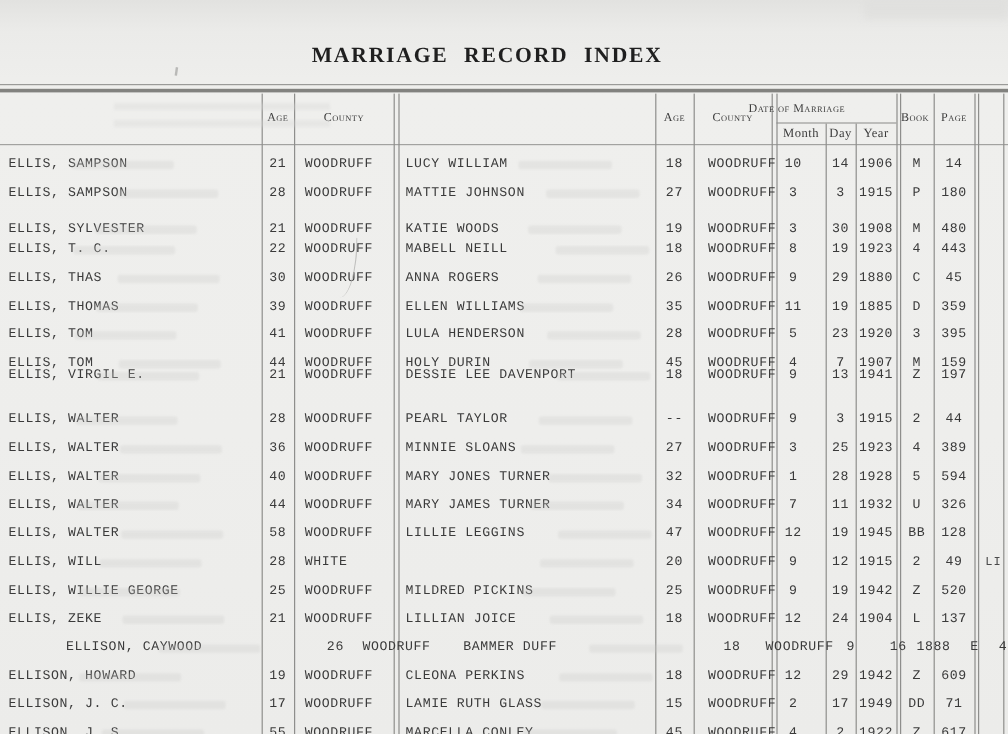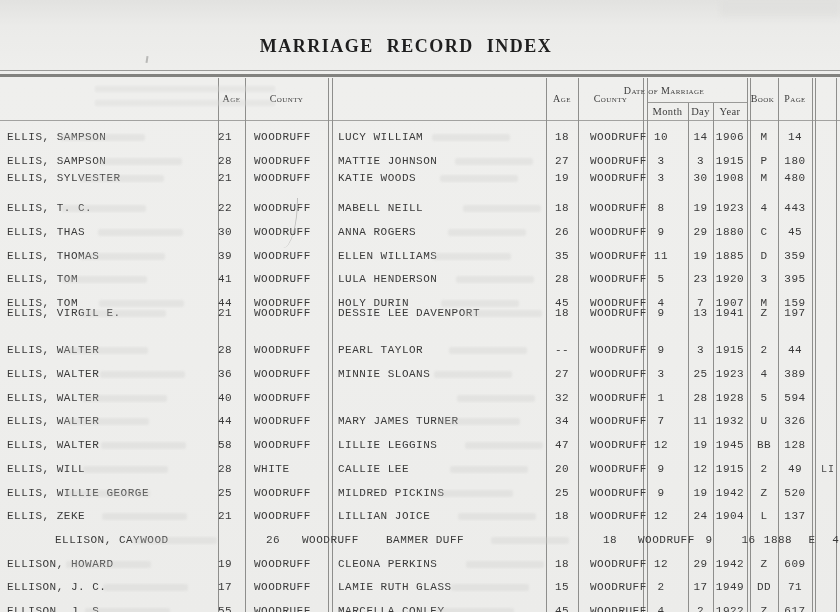--- a/index.html
+++ b/index.html
@@ -38,21 +38,21 @@
   
   .rows{position:absolute;top:0;left:0;width:840px;height:612px;}
   .row{position:absolute;left:0;width:840px;height:24px;}
   .cell{
     position:absolute;top:5px;
     font-family:"Liberation Mono",monospace;
     font-size:11px;letter-spacing:0.5px;color:#3a3a3a;
     white-space:nowrap;line-height:1;
   }
   .c-name{left:7px;width:206px;}
-  .c-age1{left:218px;width:27px;text-align:left;}
+  .c-age1{left:218px;width:27px;text-align:center;}
   .c-cty1{left:254px;width:72px;}
   .c-spouse{left:338px;width:206px;}
   .c-age2{left:546px;width:32px;text-align:center;}
   .c-cty2{left:590px;width:52px;}
   .c-mo{left:647px;width:28px;text-align:center;}
   .c-day{left:688px;width:25px;text-align:center;}
   .c-yr{left:713px;width:34px;text-align:center;}
   .c-bk{left:750px;width:28px;text-align:center;}
   .c-pg{left:778px;width:34px;text-align:center;}
   
@@ -150,21 +150,21 @@
         <span class="cell c-age2">27</span>
         <span class="cell c-cty2">WOODRUFF</span>
         <span class="cell c-mo">3</span>
         <span class="cell c-day">3</span>
         <span class="cell c-yr">1915</span>
         <span class="cell c-bk">P</span>
         <span class="cell c-pg">180</span>
         <span class="ghost" style="left: 97px; top: 7px; width: 85px;"></span>
         <span class="ghost" style="left: 455px; top: 7px; width: 78px;"></span>
       </div>
-      <div class="row" style="top: 168px;">
+      <div class="row" style="top: 181px;">
         <span class="cell c-name">ELLIS, SYLVESTER</span>
         <span class="cell c-age1">21</span>
         <span class="cell c-cty1">WOODRUFF</span>
         <span class="cell c-spouse">KATIE WOODS</span>
         <span class="cell c-age2">19</span>
         <span class="cell c-cty2">WOODRUFF</span>
         <span class="cell c-mo">3</span>
         <span class="cell c-day">30</span>
         <span class="cell c-yr">1908</span>
         <span class="cell c-bk">M</span>
@@ -289,20 +289,21 @@
         <span class="cell c-yr">1923</span>
         <span class="cell c-bk">4</span>
         <span class="cell c-pg">389</span>
         <span class="ghost" style="left: 100px; top: 7px; width: 85px;"></span>
         <span class="ghost" style="left: 434px; top: 7px; width: 78px;"></span>
       </div>
       <div class="row" style="top: 387.7px;">
         <span class="cell c-name">ELLIS, WALTER</span>
         <span class="cell c-age1">40</span>
         <span class="cell c-cty1">WOODRUFF</span>
+        <span class="cell c-spouse">MARY JONES TURNER</span>
         <span class="cell c-age2">32</span>
         <span class="cell c-cty2">WOODRUFF</span>
         <span class="cell c-mo">1</span>
         <span class="cell c-day">28</span>
         <span class="cell c-yr">1928</span>
         <span class="cell c-bk">5</span>
         <span class="cell c-pg">594</span>
         <span class="ghost" style="left: 82px; top: 7px; width: 85px;"></span>
         <span class="ghost" style="left: 457px; top: 7px; width: 78px;"></span>
       </div>
@@ -333,21 +334,20 @@
         <span class="cell c-yr">1945</span>
         <span class="cell c-bk">BB</span>
         <span class="cell c-pg">128</span>
         <span class="ghost" style="left: 101px; top: 7px; width: 85px;"></span>
         <span class="ghost" style="left: 465px; top: 7px; width: 78px;"></span>
       </div>
       <div class="row" style="top: 458.8px;">
         <span class="cell c-name">ELLIS, WILL</span>
         <span class="cell c-age1">28</span>
         <span class="cell c-cty1">WHITE</span>
-        <span class="cell c-spouse">CALLIE LEE</span>
         <span class="cell c-age2">20</span>
         <span class="cell c-cty2">WOODRUFF</span>
         <span class="cell c-mo">9</span>
         <span class="cell c-day">12</span>
         <span class="cell c-yr">1915</span>
         <span class="cell c-bk">2</span>
         <span class="cell c-pg">49</span>
         <span class="ghost" style="left: 83px; top: 7px; width: 85px;"></span>
         <span class="ghost" style="left: 450px; top: 7px; width: 78px;"></span>
       </div>

